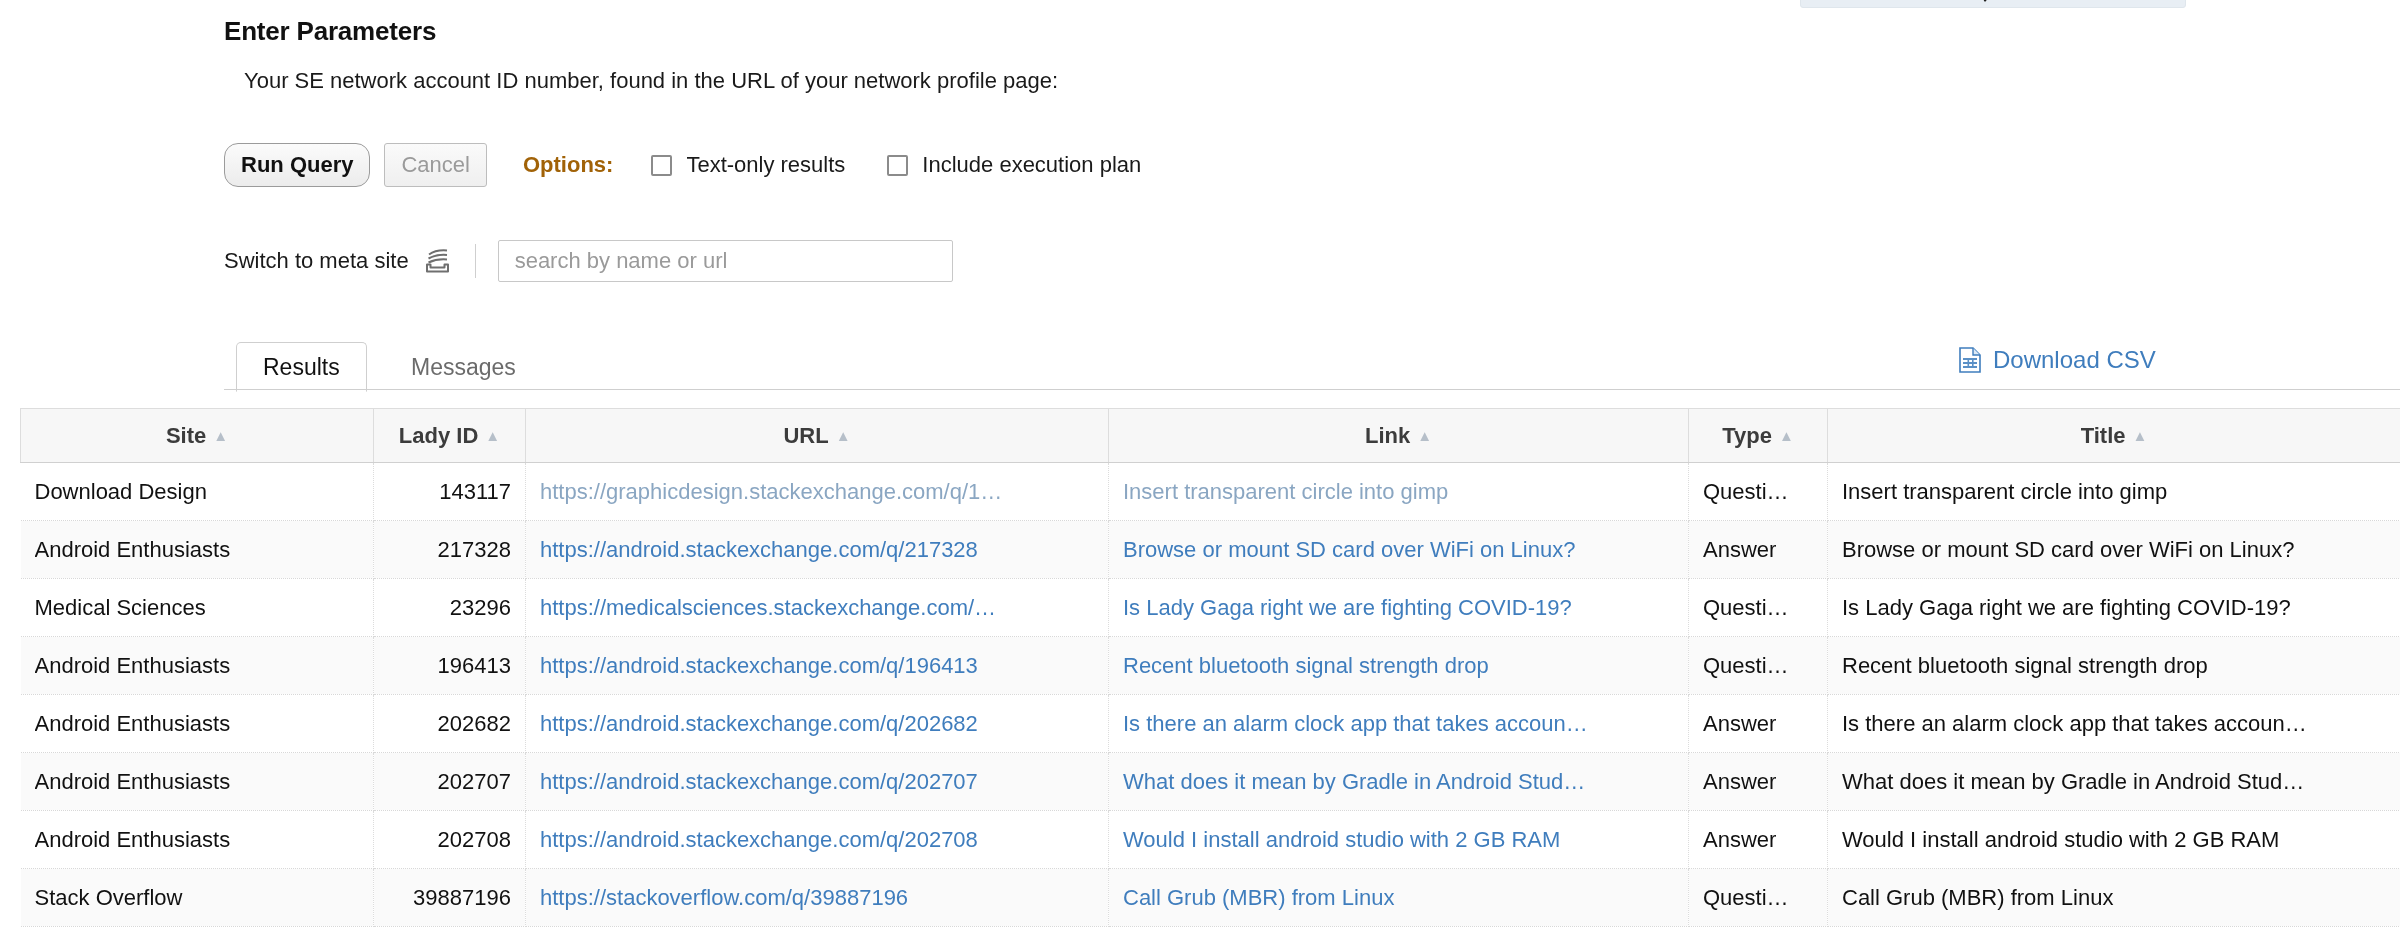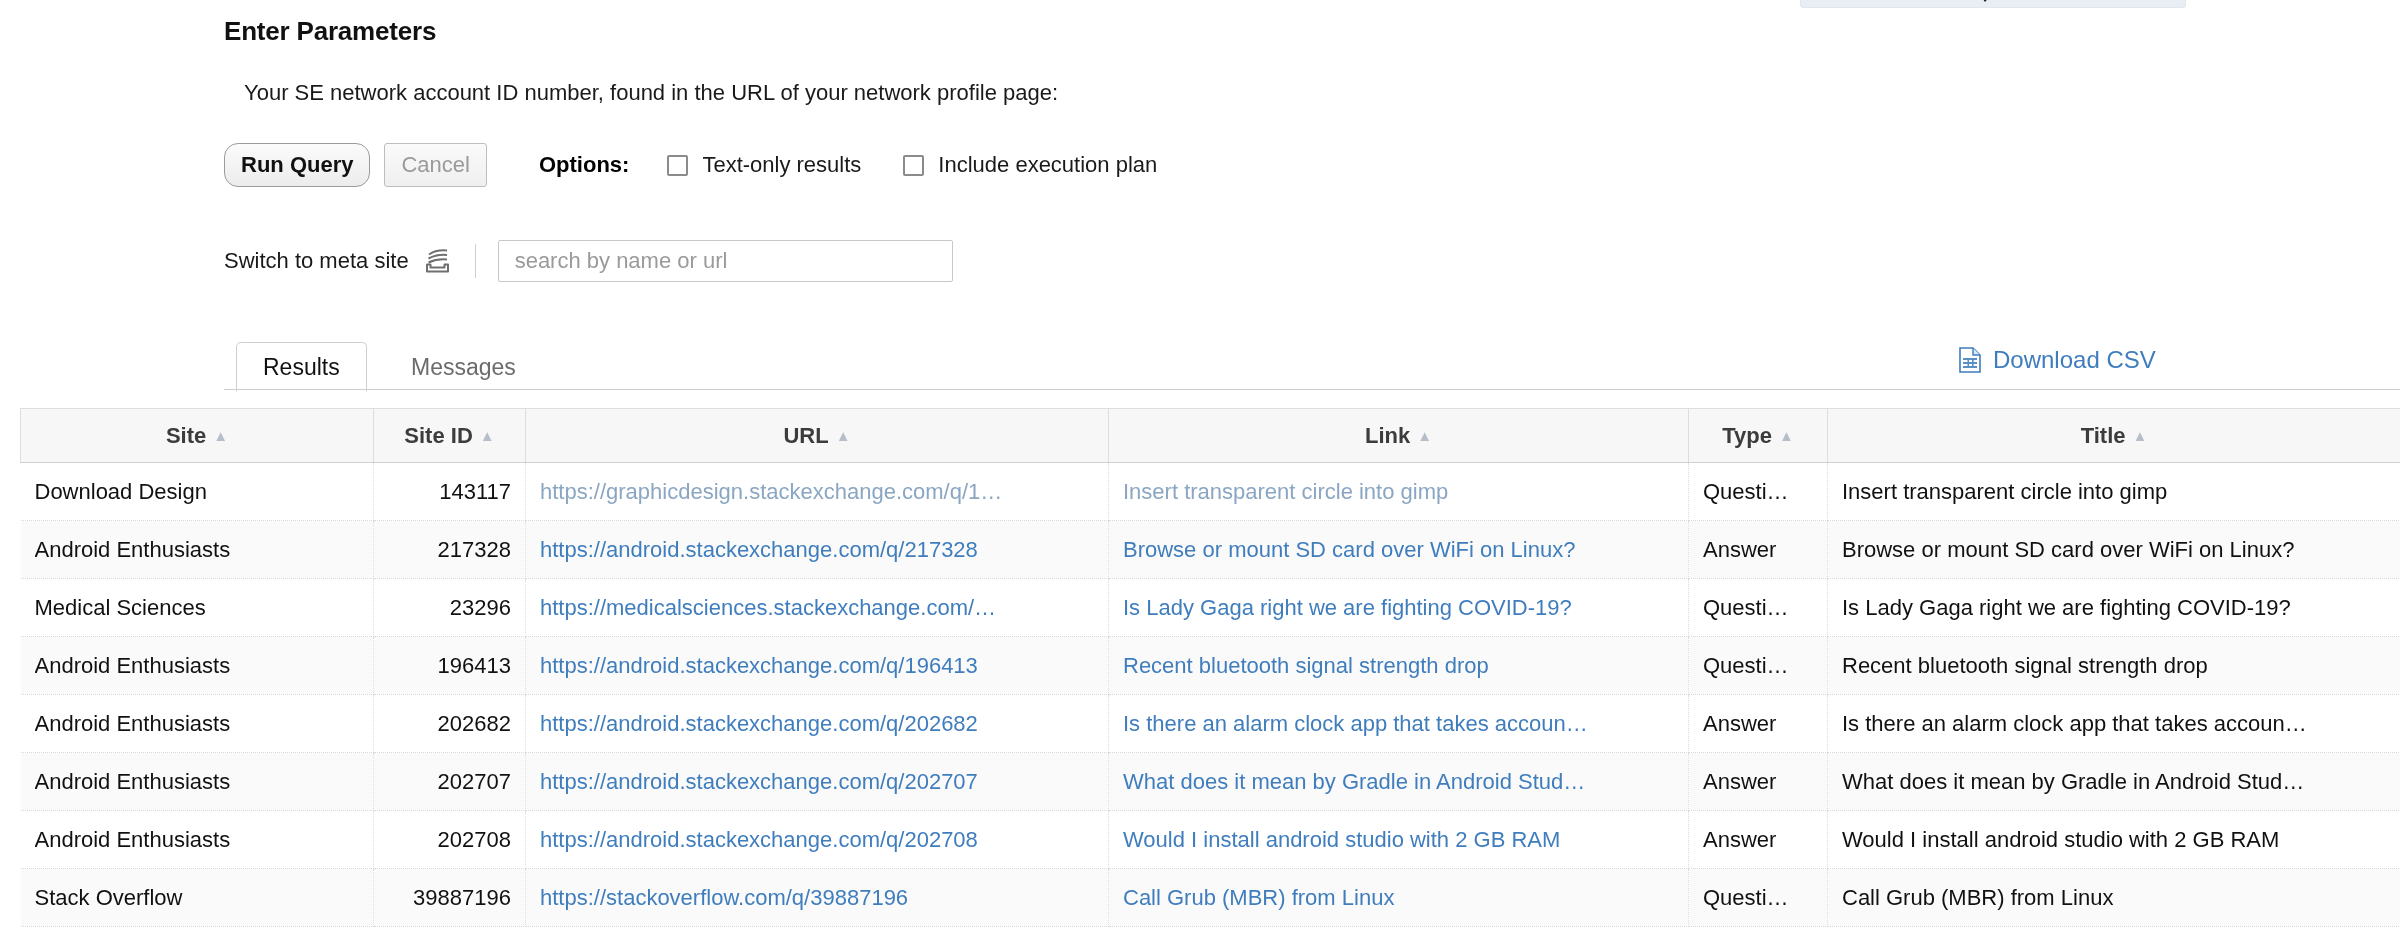--- a/index.html
+++ b/index.html
@@ -27,21 +27,21 @@
   
   .section { position: absolute; }
 
   .heading {
     left: 224px; top: 16px;
     font-size: 26px; font-weight: bold; color: #111;
     letter-spacing: -0.2px;
   }
 
   .param-row {
-    left: 244px; top: 80px;
+    left: 244px; top: 68px;
     display: flex; align-items: center; gap: 0;
   }
   .param-label { font-size: 22px; color: #1a1a1a; white-space: nowrap; }
   .param-input {
     margin-left: 14px;
     width: 412px; height: 46px;
     border: 1px solid #b9b9b9; border-radius: 2px;
     background: #fff; color: #111;
     font-family: "Liberation Sans", sans-serif;
     font-size: 23px; padding: 0 10px;
@@ -57,21 +57,21 @@
     font-size: 22px;
     height: 44px; padding: 0 16px;
     border: 1px solid #9b9b9b; border-radius: 3px;
     background: linear-gradient(#fbfbfb, #ececec);
     color: #111; cursor: pointer;
     display:flex; align-items:center; justify-content:center;
   }
   .btn.run { font-weight: bold; color:#111;border-radius:14px; }
   .btn.cancel { margin-left: 14px; color: #9a9a9a; border-color:#bdbdbd;
                 background: linear-gradient(#fafafa, #efefef); }
-  .options-label { margin-left: 52px; font-size: 22px; font-weight: bold; color: #000000; }
+  .options-label { margin-left: 36px; font-size: 22px; font-weight: bold; color: #a16207; }
   .opt { display:flex; align-items:center; margin-left: 38px; }
   .opt + .opt { margin-left: 42px; }
   .cbx {
     width: 21px; height: 21px;
     border: 2px solid #8b8b8b; border-radius: 2px;
     background: #fff; display:inline-block; cursor:pointer;
   }
   .opt .opt-label { margin-left: 14px; font-size: 22px; color: #1a1a1a; white-space: nowrap; }
 
   .meta-row { left: 224px; top: 240px; display:flex; align-items:center; }
@@ -225,21 +225,21 @@
         <col class="c-site">
           <col class="c-pid">
           <col class="c-url">
         <col class="c-link">
           <col class="c-type">
           <col class="c-title">
       </colgroup>
       <thead>
         <tr>
           <th><span>Site</span><span class="sort">▲</span></th>
-          <th><span>Site ID</span><span class="sort">▲</span></th>
+          <th><span>Lady ID</span><span class="sort">▲</span></th>
           <th><span>URL</span><span class="sort">▲</span></th>
           <th><span>Link</span><span class="sort">▲</span></th>
           <th><span>Type</span><span class="sort">▲</span></th>
           <th><span>Title</span><span class="sort">▲</span></th>
         </tr>
       </thead>
       <tbody id="rows-body">
           <tr>
             <td>
               <span class="clip">Download Design</span>

